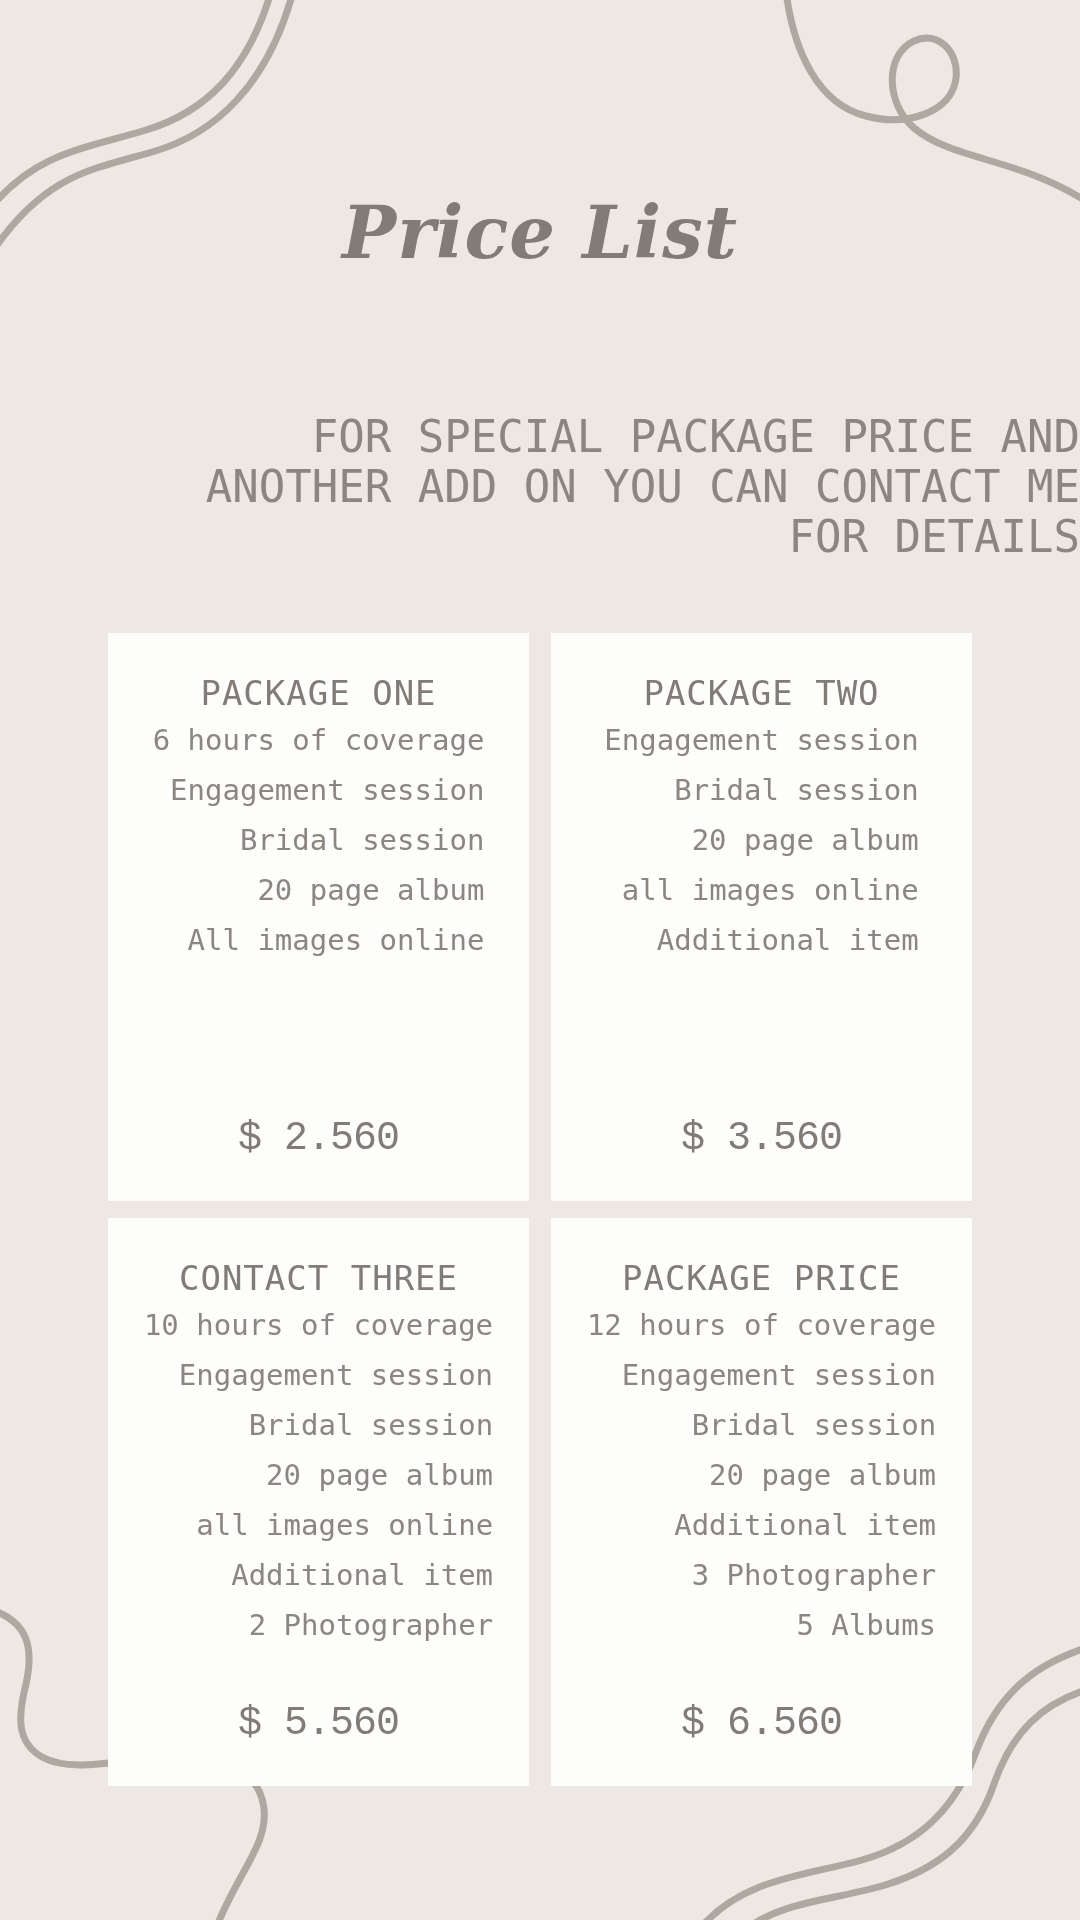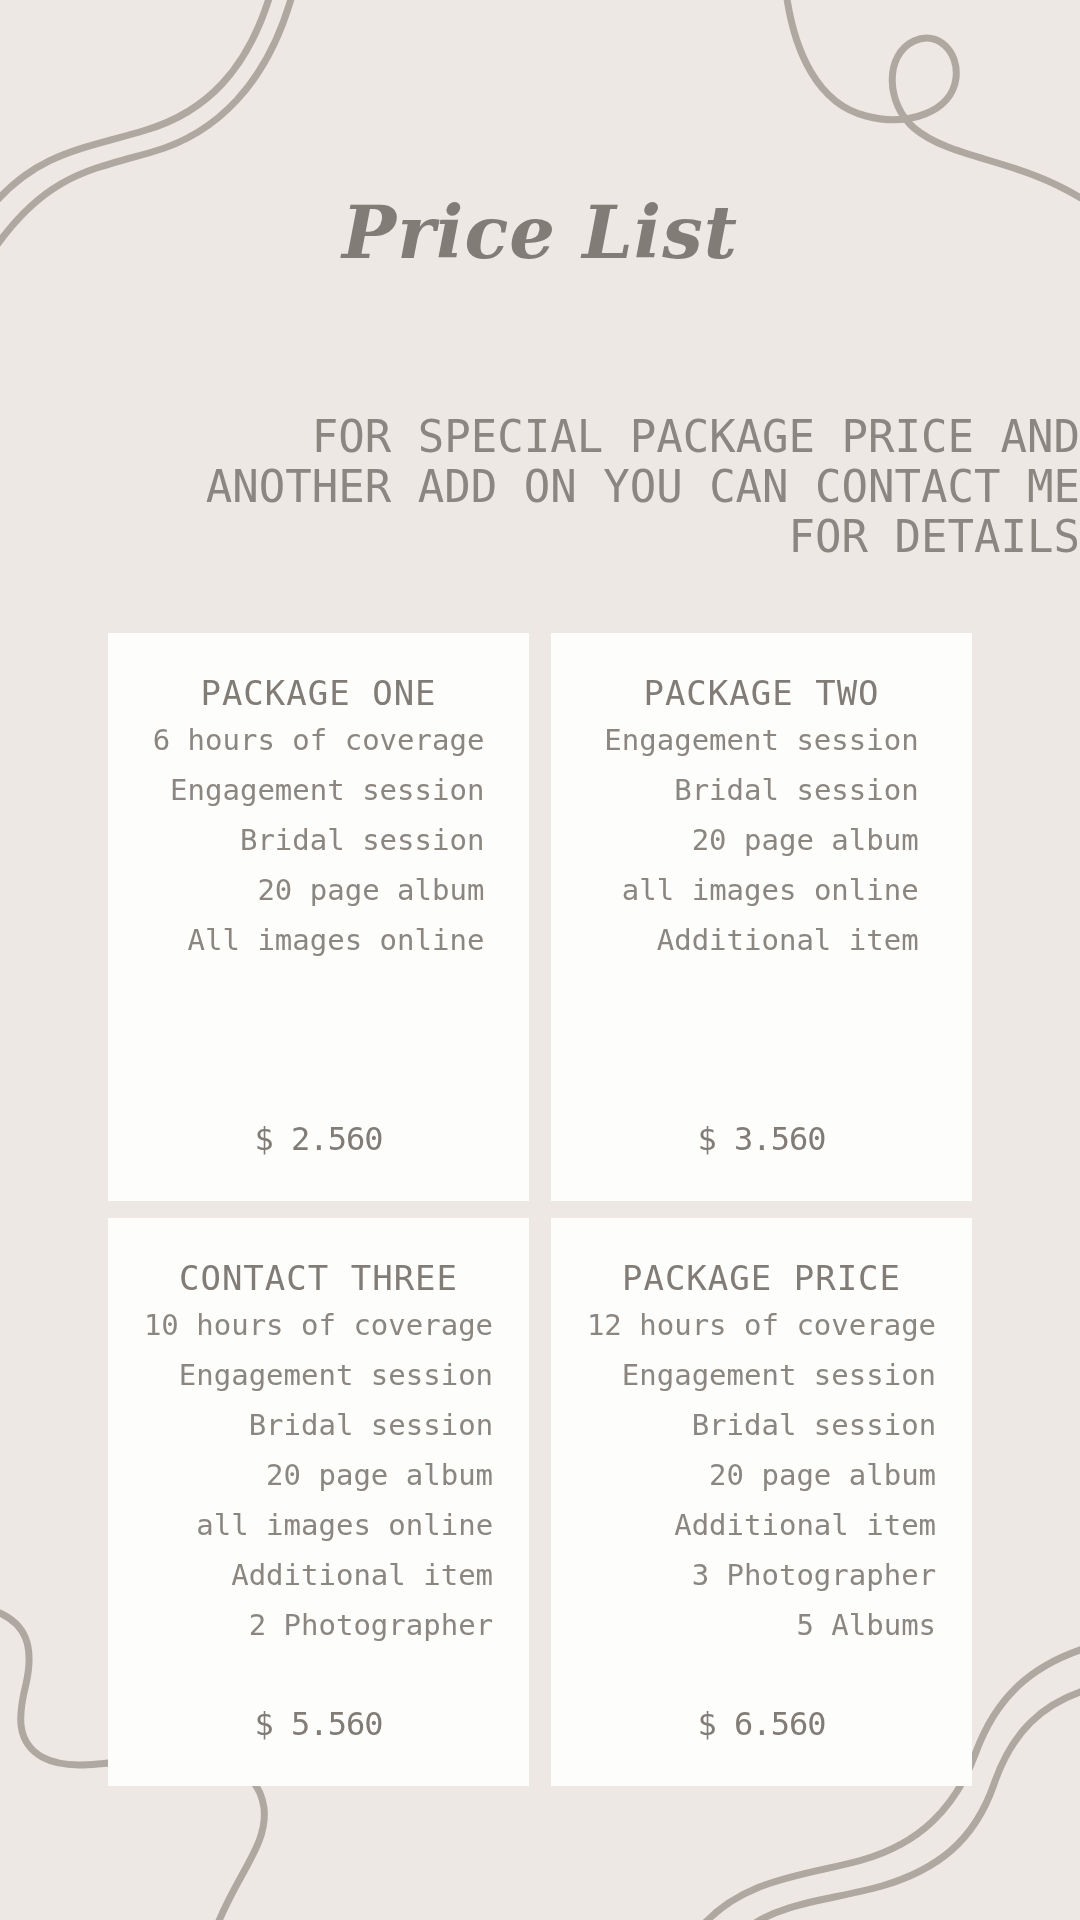--- a/index.html
+++ b/index.html
@@ -54,23 +54,24 @@
   }
   .card-title{
     font-size:34px;line-height:44px;
     letter-spacing:1px;
     color:var(--heading);
   }
   .items{}
   .item{font-size:29px;line-height:50px;}
   .price{
     margin-top:auto;
-    font-size:32px;line-height:56px;
+    font-size:40px;line-height:56px;
     letter-spacing:-1px;
     color:var(--heading);
+    font-family:Liberation Mono, monospace;
   }
 </style>
 </head>
 <body>
 
 <div class="poster">
 
   <svg class="swirls" viewBox="0 0 1080 1920" xmlns="http://www.w3.org/2000/svg">
     <path d="M 271,-8 C 248,70 206,112 146,130 C 84,149 38,152 -8,206"></path>
     <path d="M 293,-8 C 268,84 216,134 152,152 C 88,170 44,176 -8,252"></path>

